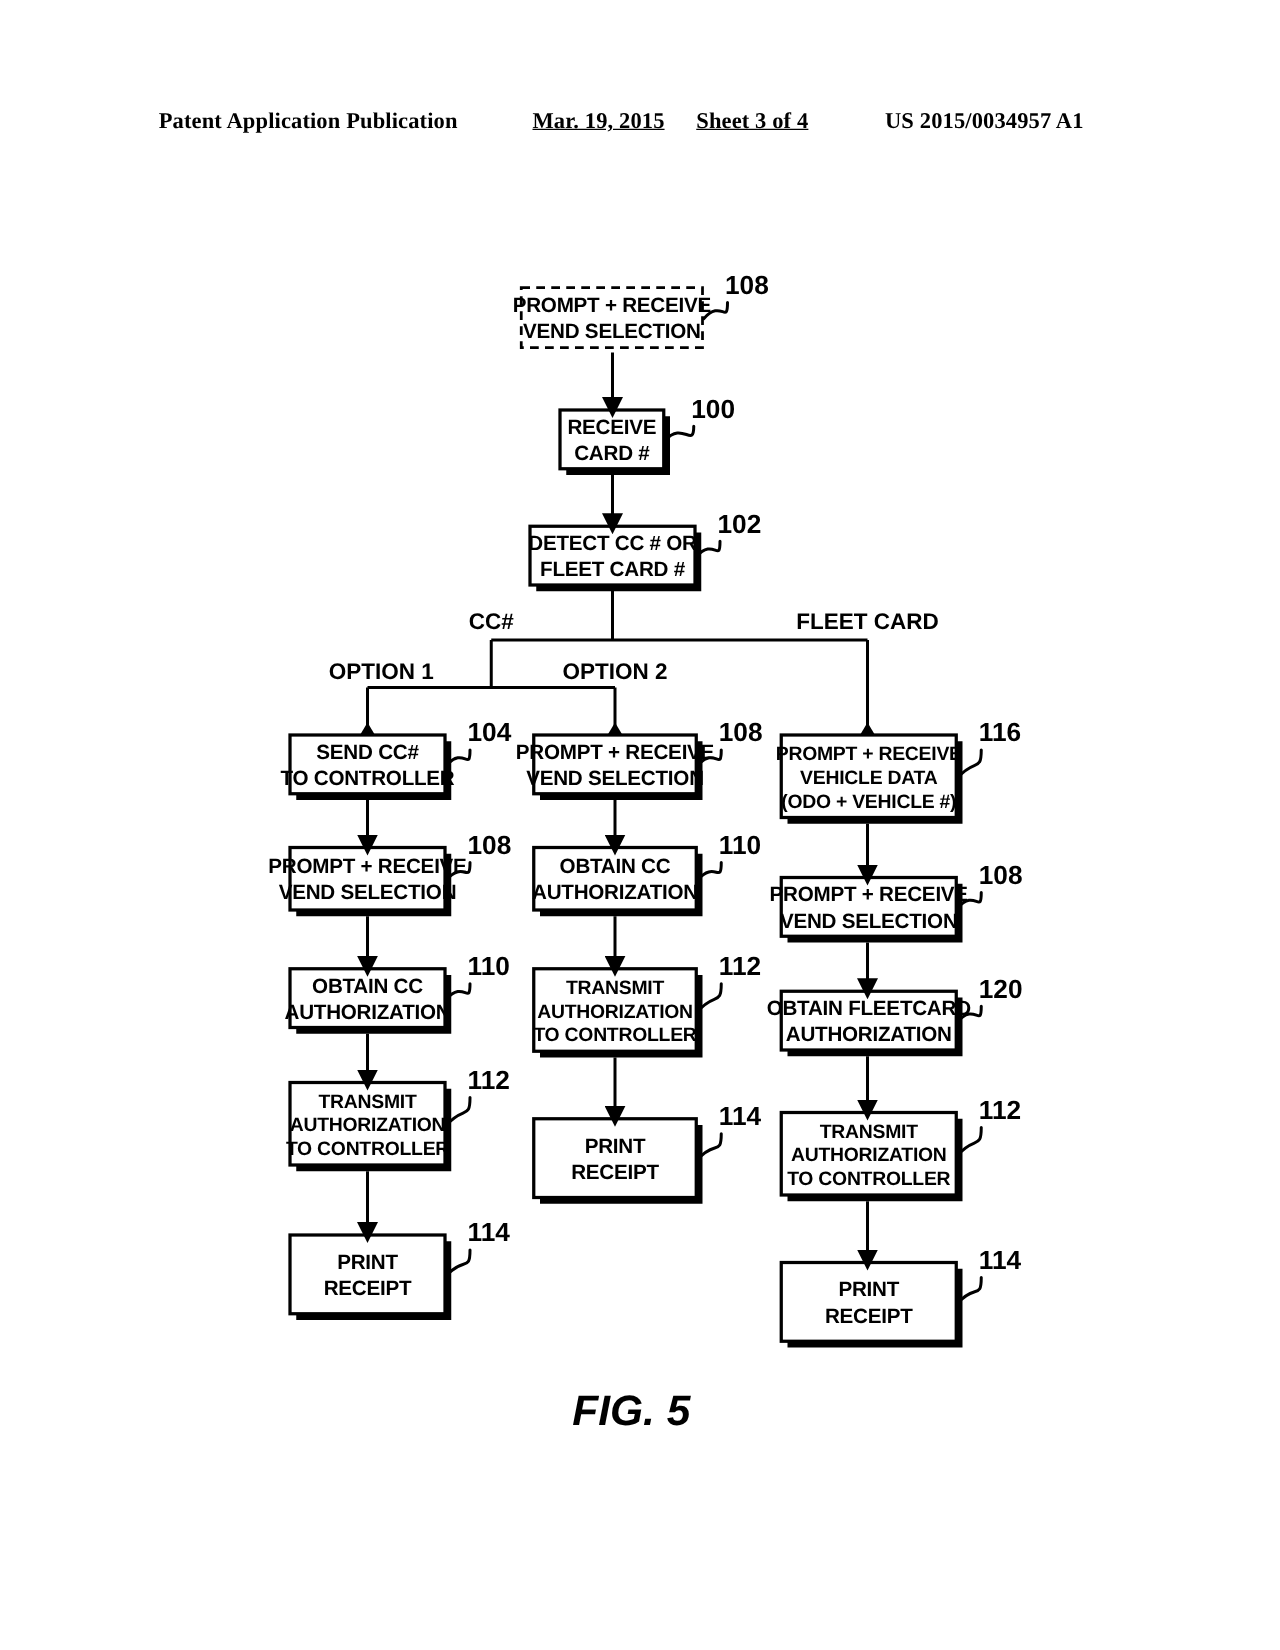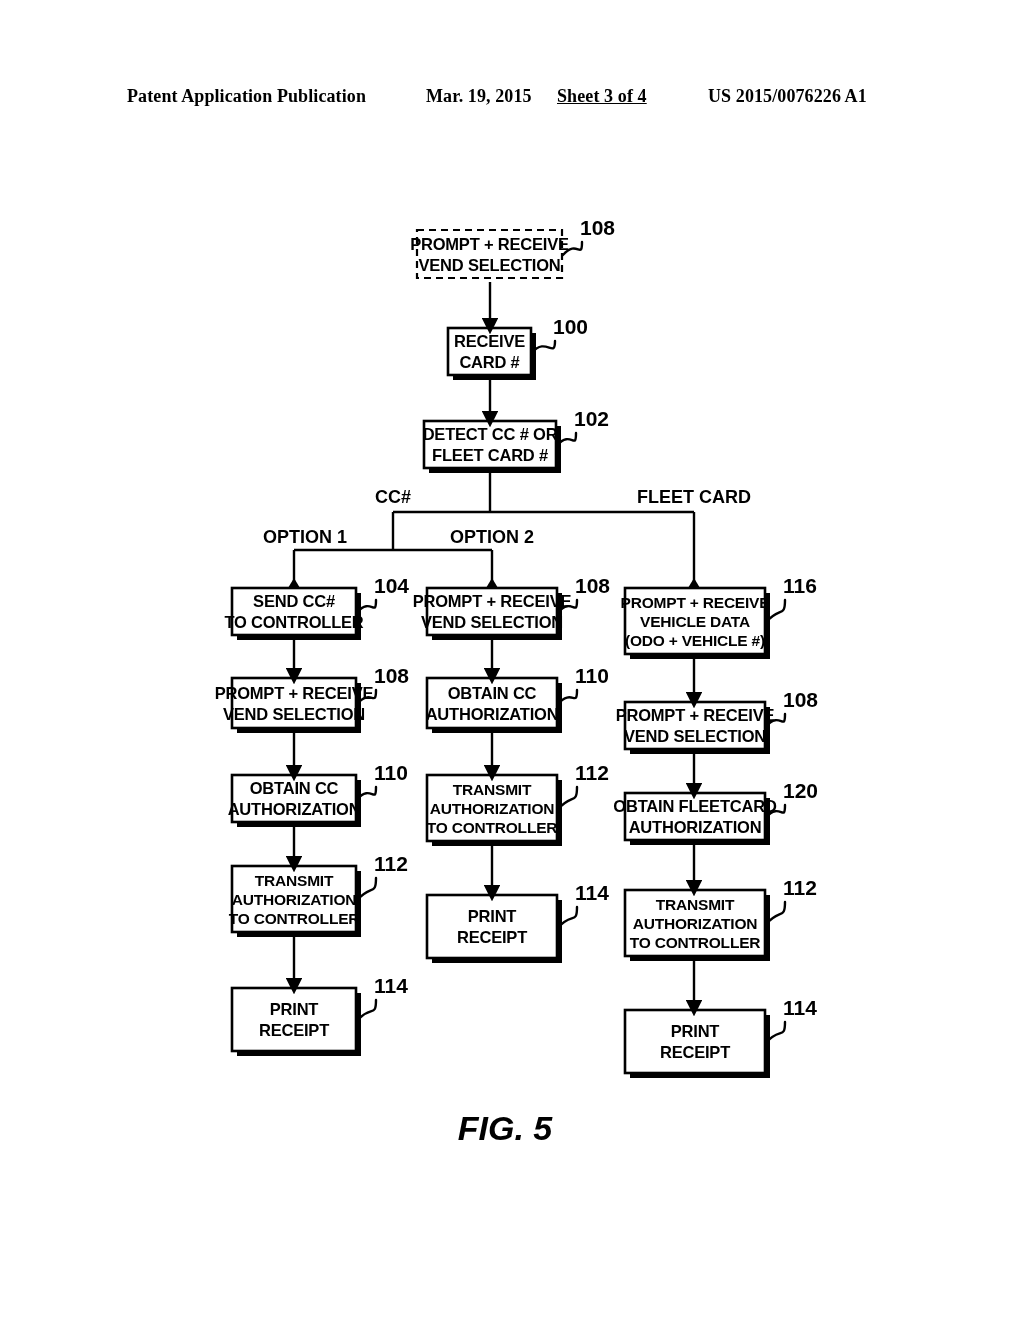--- a/index.html
+++ b/index.html
@@ -31,20 +31,21 @@
     letter-spacing: 0.1px;
     white-space: nowrap;
   }
   .pub-header .h-pub {
     position: absolute;
     left: 127px;
   }
   .pub-header .h-date {
     position: absolute;
     left: 426px;
+    text-decoration: underline;
   }
   .pub-header .h-sheet {
     position: absolute;
     left: 557px;
     text-decoration: underline;
   }
   .pub-header .h-num {
     position: absolute;
     left: 708px;
   }
@@ -117,21 +118,21 @@
     stroke-linecap: round;
   }
 </style>
 </head>
 <body>
 
 <div class="pub-header">
   <span class="h-pub">Patent Application Publication</span>
   <span class="h-date">Mar. 19, 2015</span>
   <span class="h-sheet">Sheet 3 of 4</span>
-  <span class="h-num">US 2015/0076226 A1</span>
+  <span class="h-num">US 2015/0034957 A1</span>
 </div>
 
 <svg id="figure-svg" viewBox="0 0 1024 1320">
   <defs>
     <marker id="arrow" viewBox="0 0 12 12" refX="6" refY="6" markerWidth="7" markerHeight="7" orient="auto-start-reverse">
       <path d="M 0 0 L 12 6 L 0 12 z" fill="#000000"></path>
     </marker>
   </defs>
 
   <g id="chart-layer">

